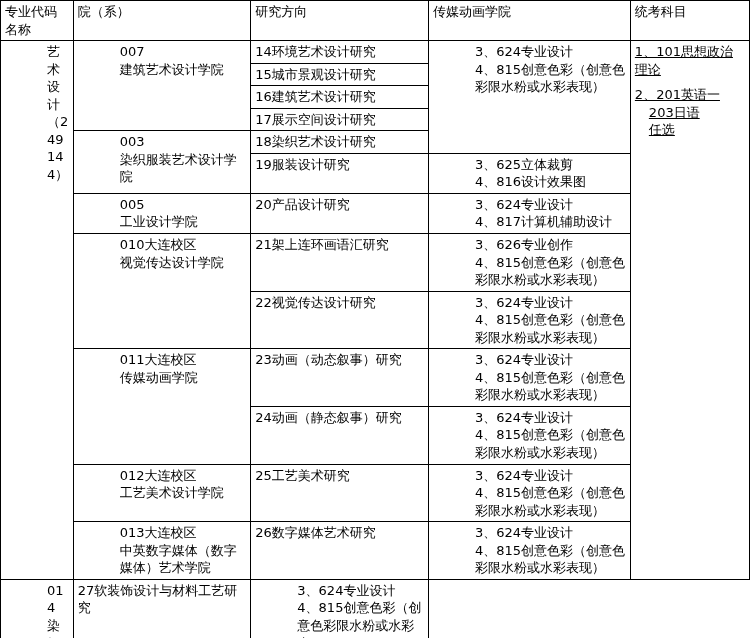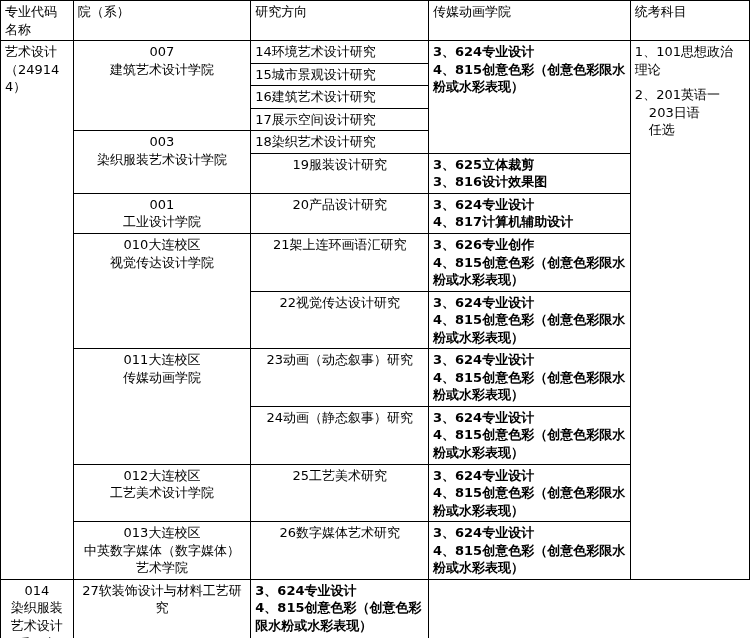--- a/index.html
+++ b/index.html
@@ -44,30 +44,29 @@
   .c-uni { width: 118px; }
 
   .major-cell {
     vertical-align: middle;
     text-align: left;
     padding-left: 6px;
   }
   .uni-cell {
     vertical-align: middle;
     padding-left: 6px;
+    text-decoration: underline;
   }
   .mid {
     vertical-align: middle;
-    text-align: center;
   }
   .exam-cell {
     vertical-align: middle;
-    font-weight: bold;
-  }
-  .line { display: block; }
+  }
+  .line { display: block; margin-left: 42px; }
   .uni-line { display: block; }
   .spacer { display: block; height: 8px; }
   .indent { padding-left: 14px; }
 </style>
 </head>
 <body>
 
 <div class="page">
   <table class="grid">
     <colgroup>
@@ -123,27 +122,27 @@
         <td class="mid" rowspan="2">
           <span class="line">003</span>
           <span class="line">染织服装艺术设计学院</span>
         </td>
         <td>18染织艺术设计研究</td>
       </tr>
       <tr>
         <td class="mid">19服装设计研究</td>
         <td class="exam-cell">
           <span class="line">3、625立体裁剪</span>
-          <span class="line">3、816设计效果图</span>
-        </td>
-      </tr>
-
-      <tr>
-        <td class="mid">
-          <span class="line">001</span>
+          <span class="line">4、816设计效果图</span>
+        </td>
+      </tr>
+
+      <tr>
+        <td class="mid">
+          <span class="line">005</span>
           <span class="line">工业设计学院</span>
         </td>
         <td class="mid">20产品设计研究</td>
         <td class="exam-cell">
           <span class="line">3、624专业设计</span>
           <span class="line">4、817计算机辅助设计</span>
         </td>
       </tr>
 
       <tr>

